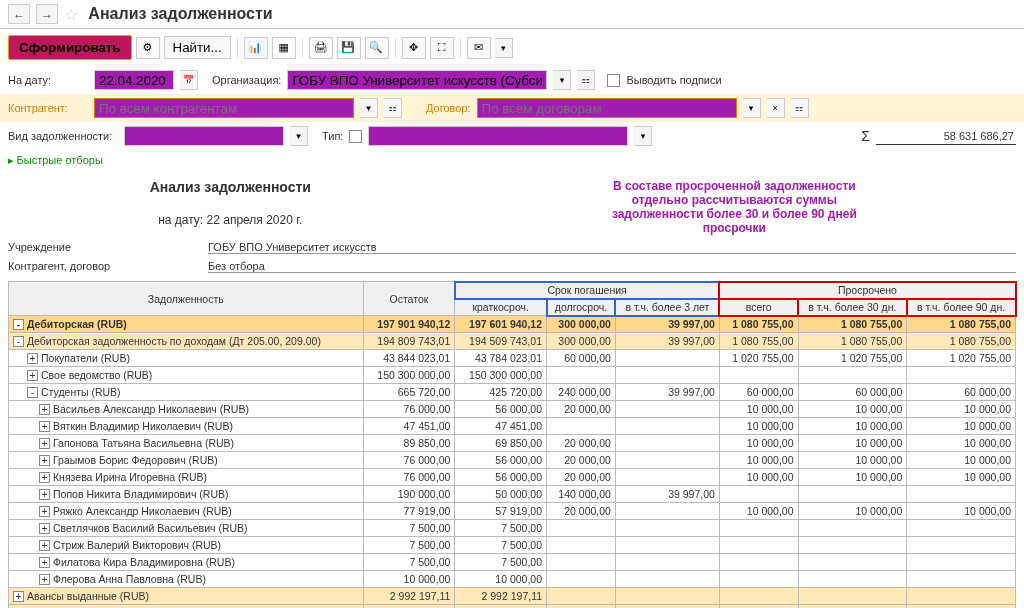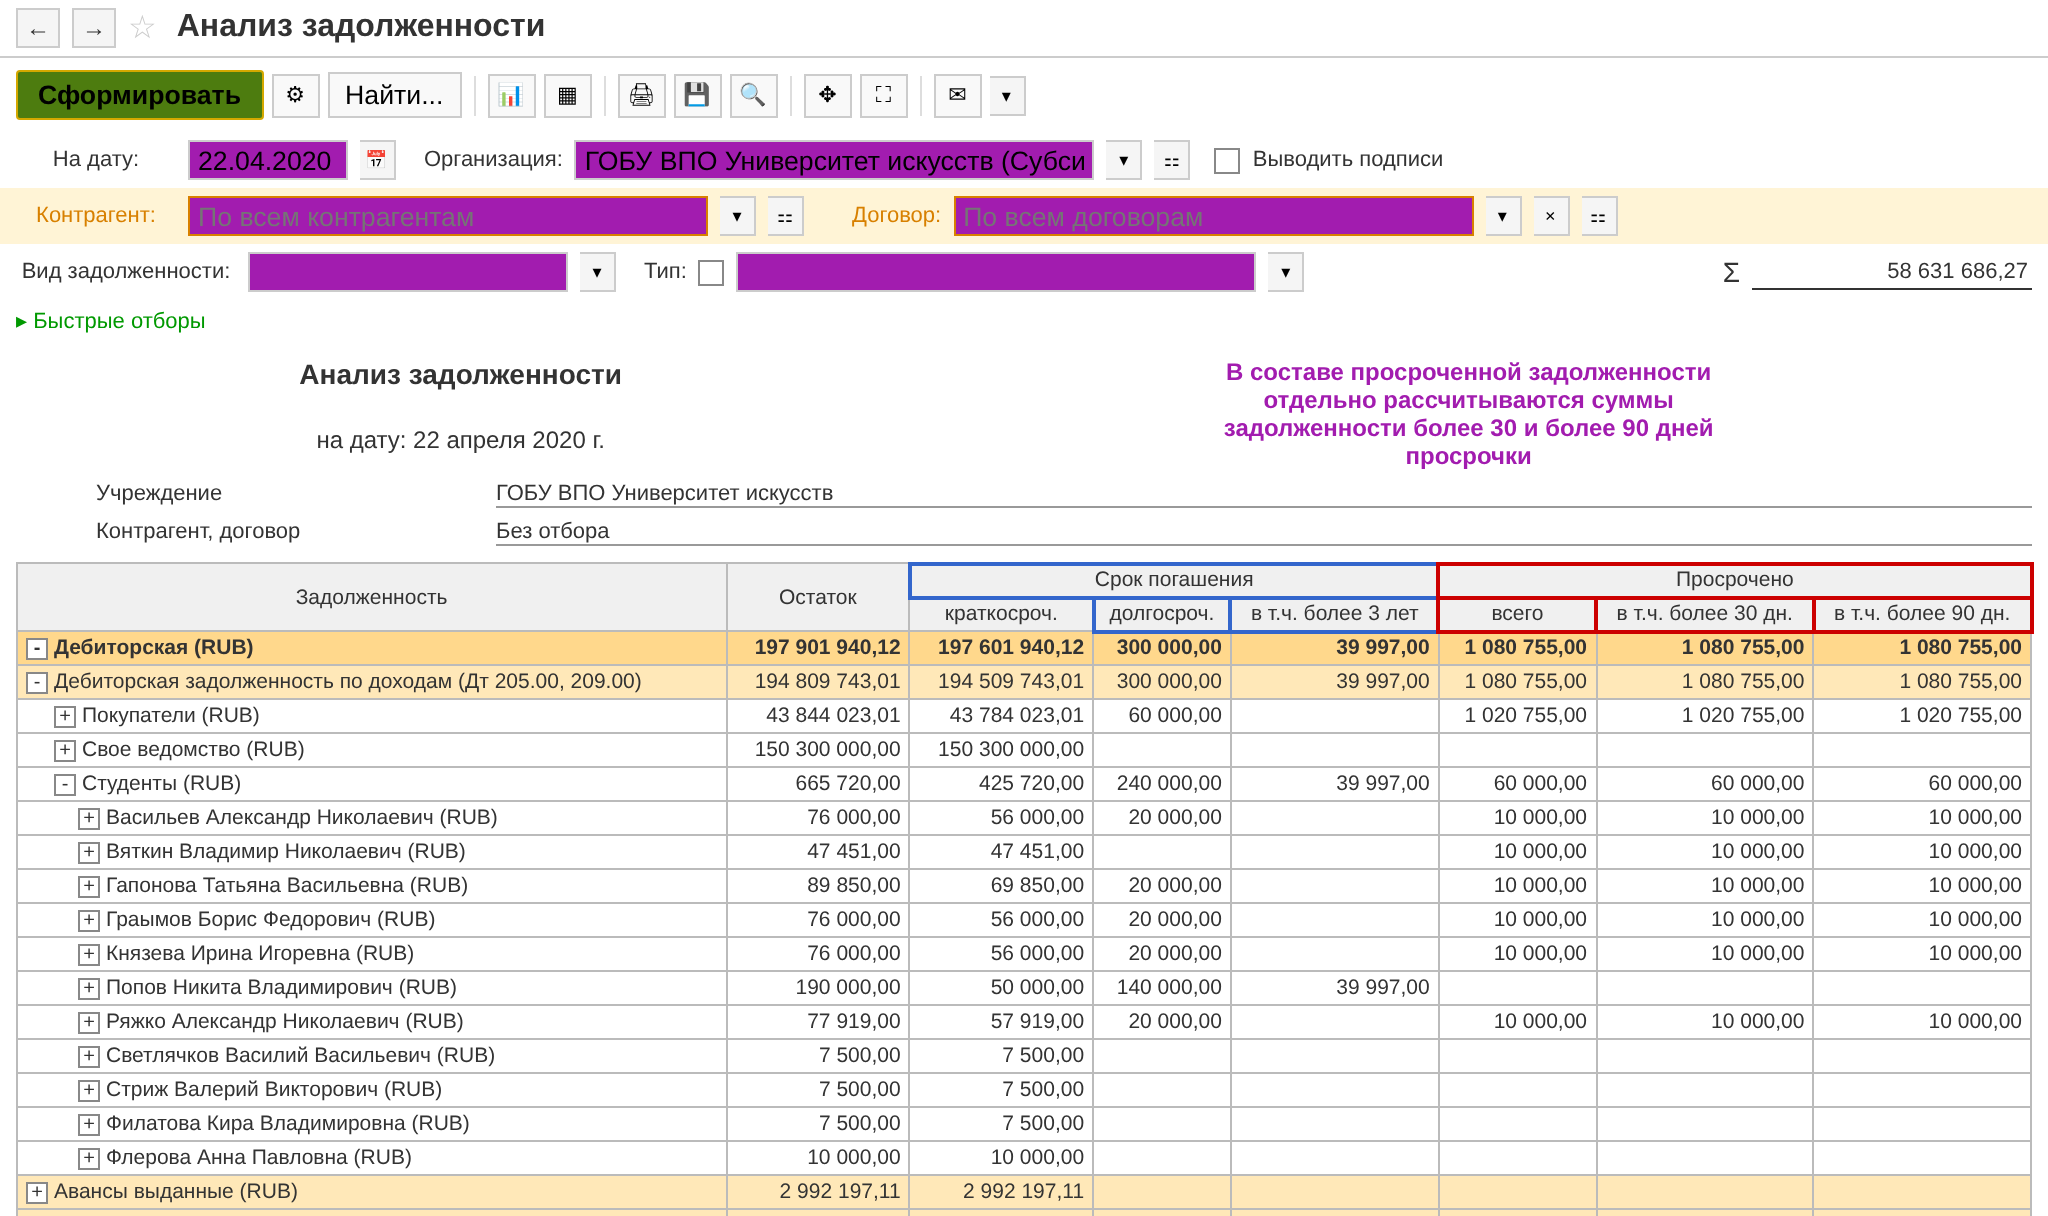--- a/index.html
+++ b/index.html
@@ -2,42 +2,42 @@
 <html><head>
 <meta charset="utf-8">
 <style>
 * { box-sizing: border-box; margin: 0; padding: 0; }
 body { font-family: Arial, sans-serif; font-size: 11px; background: #fff; color: #333; }
 .titlebar { display: flex; align-items: center; gap: 6px; padding: 4px 8px; border-bottom: 1px solid #ccc; }
 .nav-btn { width: 22px; height: 20px; border: 1px solid #ccc; background: #f5f5f5; display: flex; align-items: center; justify-content: center; cursor: pointer; font-size: 12px; }
 .star { color: #ccc; font-size: 16px; }
 .title { font-size: 16px; font-weight: bold; margin-left: 4px; }
 .toolbar { display: flex; align-items: center; gap: 4px; padding: 6px 8px; }
-.btn-primary { background: #4d7c0f; border: 1px solid #d4a800; padding: 4px 10px; font-weight: bold; cursor: pointer; border-radius: 2px; }
+.btn-primary { background: #be185d; border: 1px solid #d4a800; padding: 4px 10px; font-weight: bold; cursor: pointer; border-radius: 2px; }
 .btn-icon { width: 24px; height: 22px; border: 1px solid #ccc; background: #f9f9f9; display: inline-flex; align-items: center; justify-content: center; cursor: pointer; font-size: 11px; }
 .btn-text { border: 1px solid #ccc; background: #f9f9f9; padding: 3px 8px; cursor: pointer; }
 .sep { width: 1px; height: 20px; background: #ddd; margin: 0 2px; }
 .filter-row { display: flex; align-items: center; gap: 6px; padding: 4px 8px; }
 .filter-row.highlight { background: #fff4d6; }
-.lbl { min-width: 80px; text-align: center; }
+.lbl { min-width: 80px; }
 .lbl.orange { color: #d88000; }
 .input { border: 1px solid #ccc; padding: 2px 4px; height: 20px; background: #a21caf; }
 .input.orange-border { border-color: #d88000; }
 .dropdown-btn { width: 18px; height: 20px; border: 1px solid #ccc; border-left: none; background: #f5f5f5; display: inline-flex; align-items: center; justify-content: center; font-size: 9px; }
 .link-green { color: #009900; cursor: pointer; padding: 4px 8px; }
 .link-green::before { content: "▸ "; color: #009900; }
 .report-area { padding: 8px; position: relative; }
 .annotations { display: flex; justify-content: space-around; margin-bottom: 4px; position: relative; }
 .anno { text-align: center; font-weight: bold; font-size: 12px; max-width: 280px; }
 .anno.blue { color: #3366cc; }
 .anno.red { color: #a21caf; }
 .report-title { font-size: 14px; font-weight: bold; text-align: center; }
 .report-sub { font-size: 12px; text-align: center; margin-top: 18px; }
 .meta-row { display: flex; margin-top: 6px; }
-.meta-lbl { width: 200px; margin-left: 40px; }
+.meta-lbl { width: 200px; }
 .meta-val { flex: 1; border-bottom: 1px solid #999; }
 table.data { border-collapse: collapse; width: 100%; margin-top: 8px; font-size: 10.5px; }
 table.data th, table.data td { border: 1px solid #bbb; padding: 2px 4px; white-space: nowrap; }
 table.data th { background: #f0f0f0; text-align: center; font-weight: normal; }
 table.data td.num { text-align: right; }
 table.data tr.lvl0 { background: #ffd88c; font-weight: bold; }
 table.data tr.lvl1 { background: #ffe8b8; }
 table.data tr.lvl2 td:first-child { padding-left: 18px; }
 table.data tr.lvl3 td:first-child { padding-left: 30px; }
 .tree-cell { position: relative; margin-top: 24px; }

